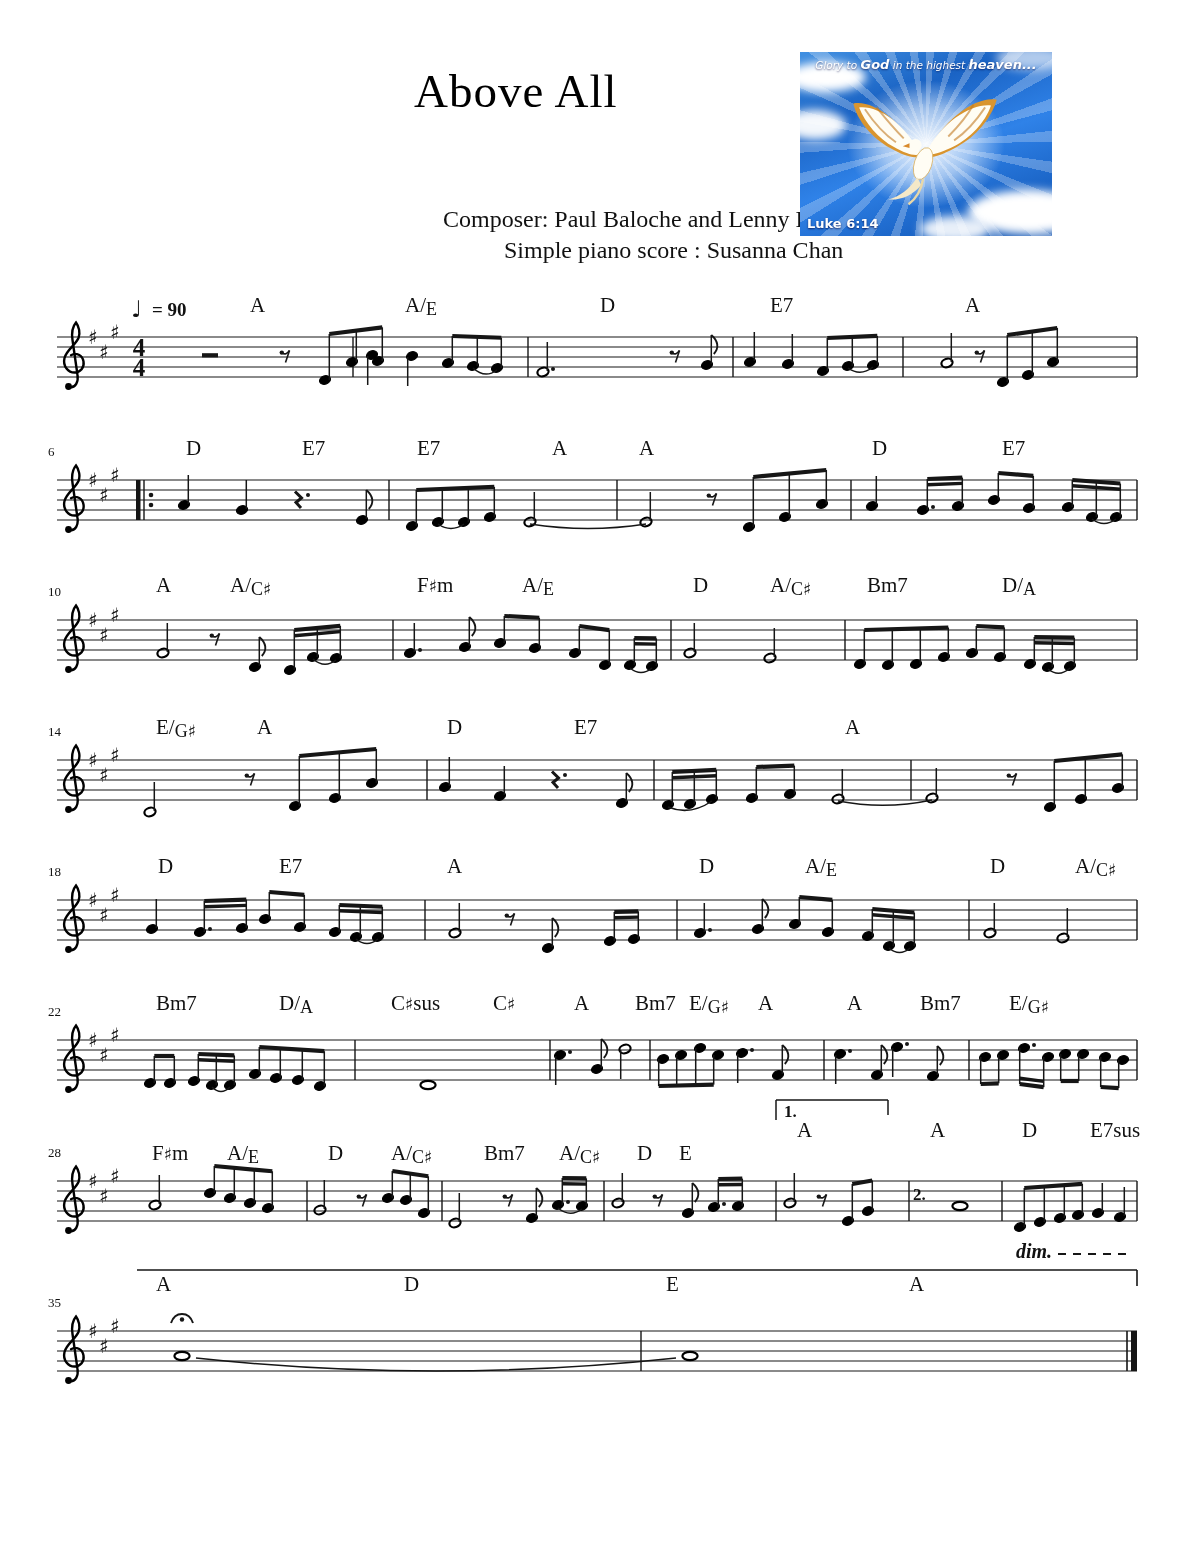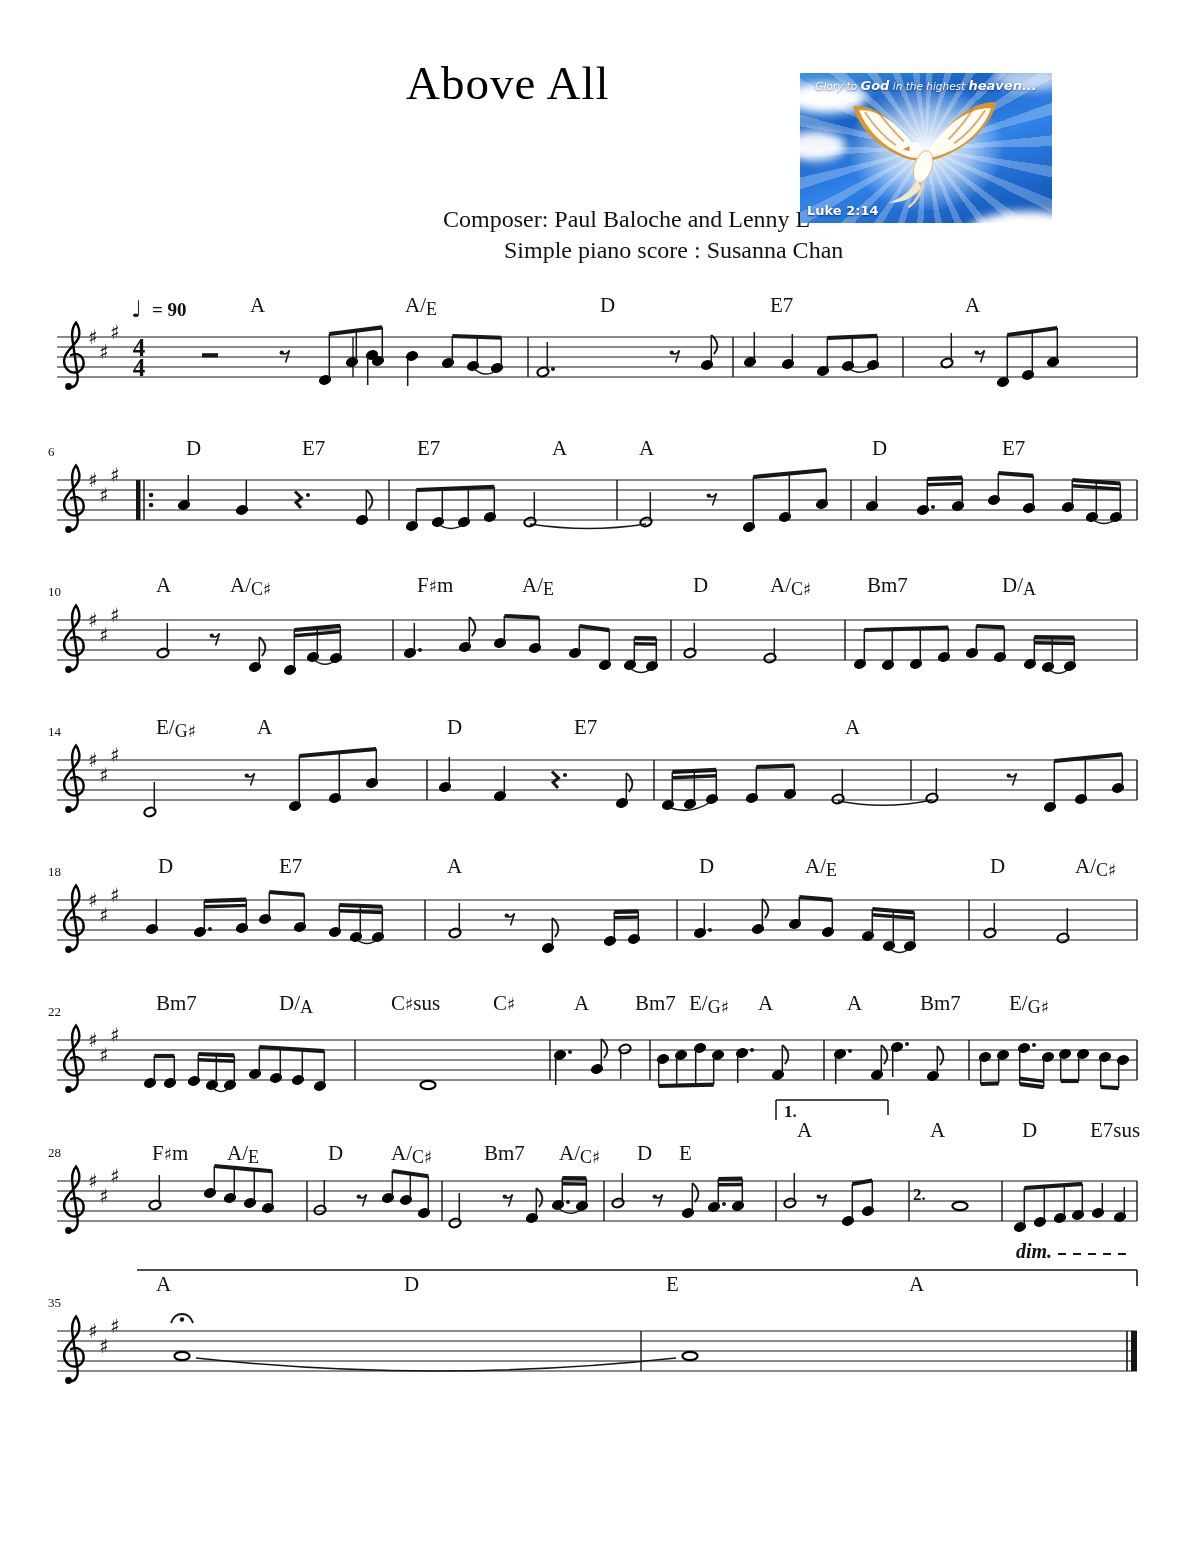--- a/index.html
+++ b/index.html
@@ -1,23 +1,23 @@
 <!DOCTYPE html>
 <html><head>
 <meta charset="utf-8">
 <style>
   html,body{margin:0;padding:0;background:#888;}
   .page{position:relative;width:1200px;height:1553px;background:#ffffff;
         font-family:"Liberation Serif","DejaVu Serif",serif;overflow:hidden;}
   .title{position:absolute;left:398px;top:48px;font-size:47px;font-weight:normal;
-         color:#000;margin:8px;letter-spacing:1px;}
+         color:#000;margin:16px;letter-spacing:1px;}
   .credit1{position:absolute;left:443px;top:206px;font-size:24px;color:#111;white-space:nowrap;z-index:1;}
   .credit2{position:absolute;left:504px;top:237px;font-size:24px;color:#111;white-space:nowrap;z-index:1;text-align:center;}
   
-  .artwork{position:absolute;left:800px;top:73px;width:252px;height:150px;overflow:hidden;z-index:2;
+  .artwork{position:absolute;left:800px;top:52px;width:252px;height:184px;overflow:hidden;z-index:2;
            background:linear-gradient(160deg,#4090e2 0%,#1a63c4 28%,#2f82e8 55%,#0c4fae 100%);}
   .rays{position:absolute;left:-40%;top:-45%;width:180%;height:190%;
         background:repeating-conic-gradient(from 0deg at 50% 50%,rgba(255,255,255,0.25) 0deg 5deg,rgba(255,255,255,0) 5deg 14deg);}
   .glow{position:absolute;left:50%;top:50%;width:210px;height:170px;transform:translate(-50%,-50%);
         background:radial-gradient(closest-side,rgba(255,255,255,0.97),rgba(255,255,255,0.55) 42%,rgba(255,255,255,0) 75%);}
   .cl{position:absolute;background:#fff;border-radius:50%;filter:blur(5px);}
   .caption{position:absolute;top:5px;left:0;width:100%;text-align:center;color:#fff;font-style:italic;
            font-family:"DejaVu Sans",sans-serif;font-size:10.5px;text-shadow:0 1px 2px rgba(0,0,60,.6);white-space:nowrap;}
   .cap-b{font-weight:bold;font-size:13px;}
   .luke{position:absolute;left:7px;bottom:5px;color:#fff;font-weight:bold;font-size:13px;
@@ -50,21 +50,21 @@
       <path d="M84,68 C102,34 132,16 152,18 C146,36 130,52 114,60 C102,66 90,70 84,68 Z" fill="#fffdf4"></path>
       <path d="M22,22 C30,34 42,48 54,56 M34,20 C42,30 52,42 62,52" stroke="#c27a21" stroke-width="2" fill="none" opacity=".6"></path>
       <path d="M146,20 C138,32 126,46 114,54 M134,17 C128,28 118,40 108,50" stroke="#c27a21" stroke-width="2" fill="none" opacity=".6"></path>
       <ellipse cx="82" cy="78" rx="9" ry="17" fill="#fffdf4" stroke="#d9b264" stroke-width="0.8" transform="rotate(18 82 78)"></ellipse>
       <circle cx="74" cy="59" r="6.5" fill="#fffdf4"></circle>
       <path d="M68,57 L61,60 L68,62 Z" fill="#d98a2b"></path>
       <path d="M76,92 C68,104 58,112 46,115 C60,116 72,110 80,100 Z" fill="#f4e8c8"></path>
       <path d="M82,94 C80,106 75,114 67,120" stroke="#e8d8a8" stroke-width="2.5" fill="none"></path>
     </svg>
     <div class="caption"><span>Glory to </span><span class="cap-b">God</span><span> in the highest </span><span class="cap-b">heaven...</span></div>
-    <div class="luke">Luke 2:14</div>
+    <div class="luke">Luke 6:14</div>
   </div>
 
   <div id="score">
       <svg width="1200" height="178" style="top: 242px;">
         <line x1="57" y1="95" x2="1137" y2="95" stroke="#161616" stroke-width="1.1"></line>
         <line x1="57" y1="105" x2="1137" y2="105" stroke="#161616" stroke-width="1.1"></line>
         <line x1="57" y1="115" x2="1137" y2="115" stroke="#161616" stroke-width="1.1"></line>
         <line x1="57" y1="125" x2="1137" y2="125" stroke="#161616" stroke-width="1.1"></line>
         <line x1="57" y1="135" x2="1137" y2="135" stroke="#161616" stroke-width="1.1"></line>
         <line x1="353" y1="95" x2="353" y2="135" stroke="#161616" stroke-width="1.4"></line>

